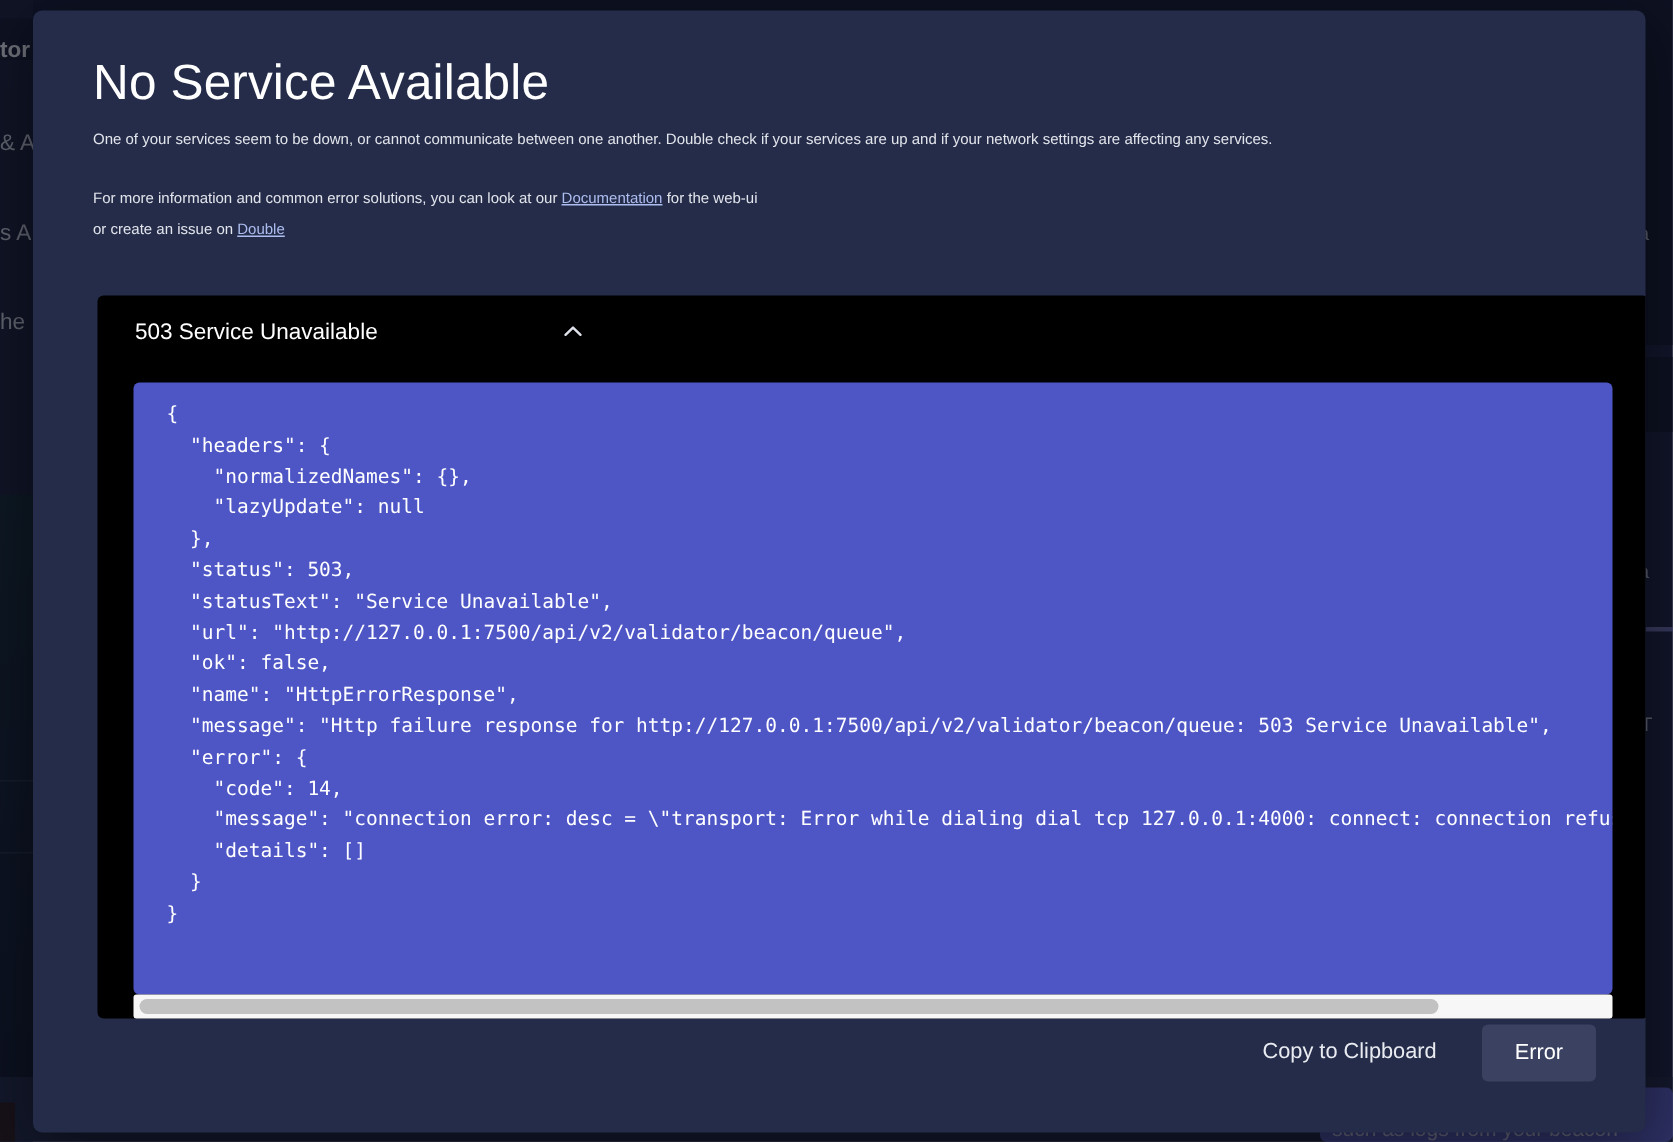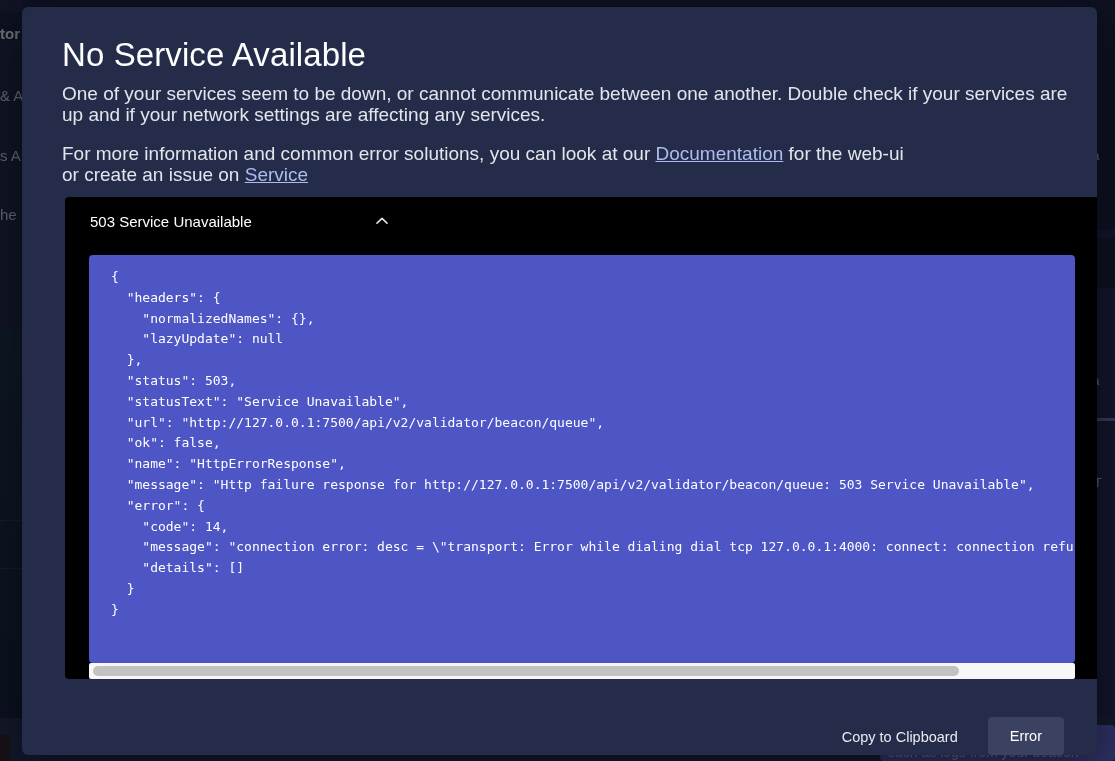--- a/index.html
+++ b/index.html
@@ -102,21 +102,21 @@
   }
   .modal-title {
     position: absolute; left: 40px; top: 29px;
     font-size: 33px; color: #ffffff; font-weight: 400;
     letter-spacing: 0.1px;
   }
   .modal-body {
     position: absolute; left: 40px; top: 76px; width: 1018px;
   }
   .para {
-    color: #e3e5ec; font-size: 19px; line-height: 21px;
+    color: #e3e5ec; font-size: 10px; line-height: 21px;
     margin: 0 0 18px 0;
   }
   .para.tight { margin-bottom: 0; }
   .para a {
     color: #aebdf0; 
   }
 
   
   .accordion {
     position: absolute; left: 43px; top: 190px;
@@ -177,21 +177,21 @@
     width: 866px; height: 10px;
     background: #c2c2c2;
     border-radius: 5px;
     cursor: pointer;
   }
 
   
   .footer {
     position: absolute; left: 0; bottom: 0;
     width: 1075px; height: 72px;
-    display: flex; align-items: flex-end; justify-content: flex-end;
+    display: flex; align-items: flex-start; justify-content: flex-end;
     padding-right: 33px; gap: 16px;
   }
   .btn-text {
     background: transparent; border: none;
     color: #e9ebf1; font-size: 14.5px;
     font-family: "Liberation Sans", sans-serif;
     padding: 10px 14px; cursor: pointer;
     border-radius: 4px;
   }
   .btn-filled {
@@ -240,21 +240,21 @@
 
 <div class="modal">
 
   <div class="modal-title">No Service Available</div>
 
   <div class="modal-body">
     <p class="para">One of your services seem to be down, or cannot communicate between one another. Double check if your services are up and if your network settings are affecting any services.</p>
 
     <p class="para tight"><span>For more information and common error solutions, you can look at our </span><a href="#">Documentation</a><span> for the web-ui</span></p>
 
-    <p class="para tight"><span>or create an issue on </span><a href="#">Service</a></p>
+    <p class="para tight"><span>or create an issue on </span><a href="#">Double</a></p>
   </div>
 
   <div class="accordion">
 
     <div class="accordion-header">
       <div class="acc-status">503 Service Unavailable</div>
       <div class="acc-chevron">
         <svg width="16" height="16" viewBox="0 0 16 16" aria-hidden="true">
           <path d="M3 10.2 L8 5.4 L13 10.2" fill="none" stroke="#dfe2ea" stroke-width="1.6" stroke-linecap="round" stroke-linejoin="round"></path>
         </svg>

